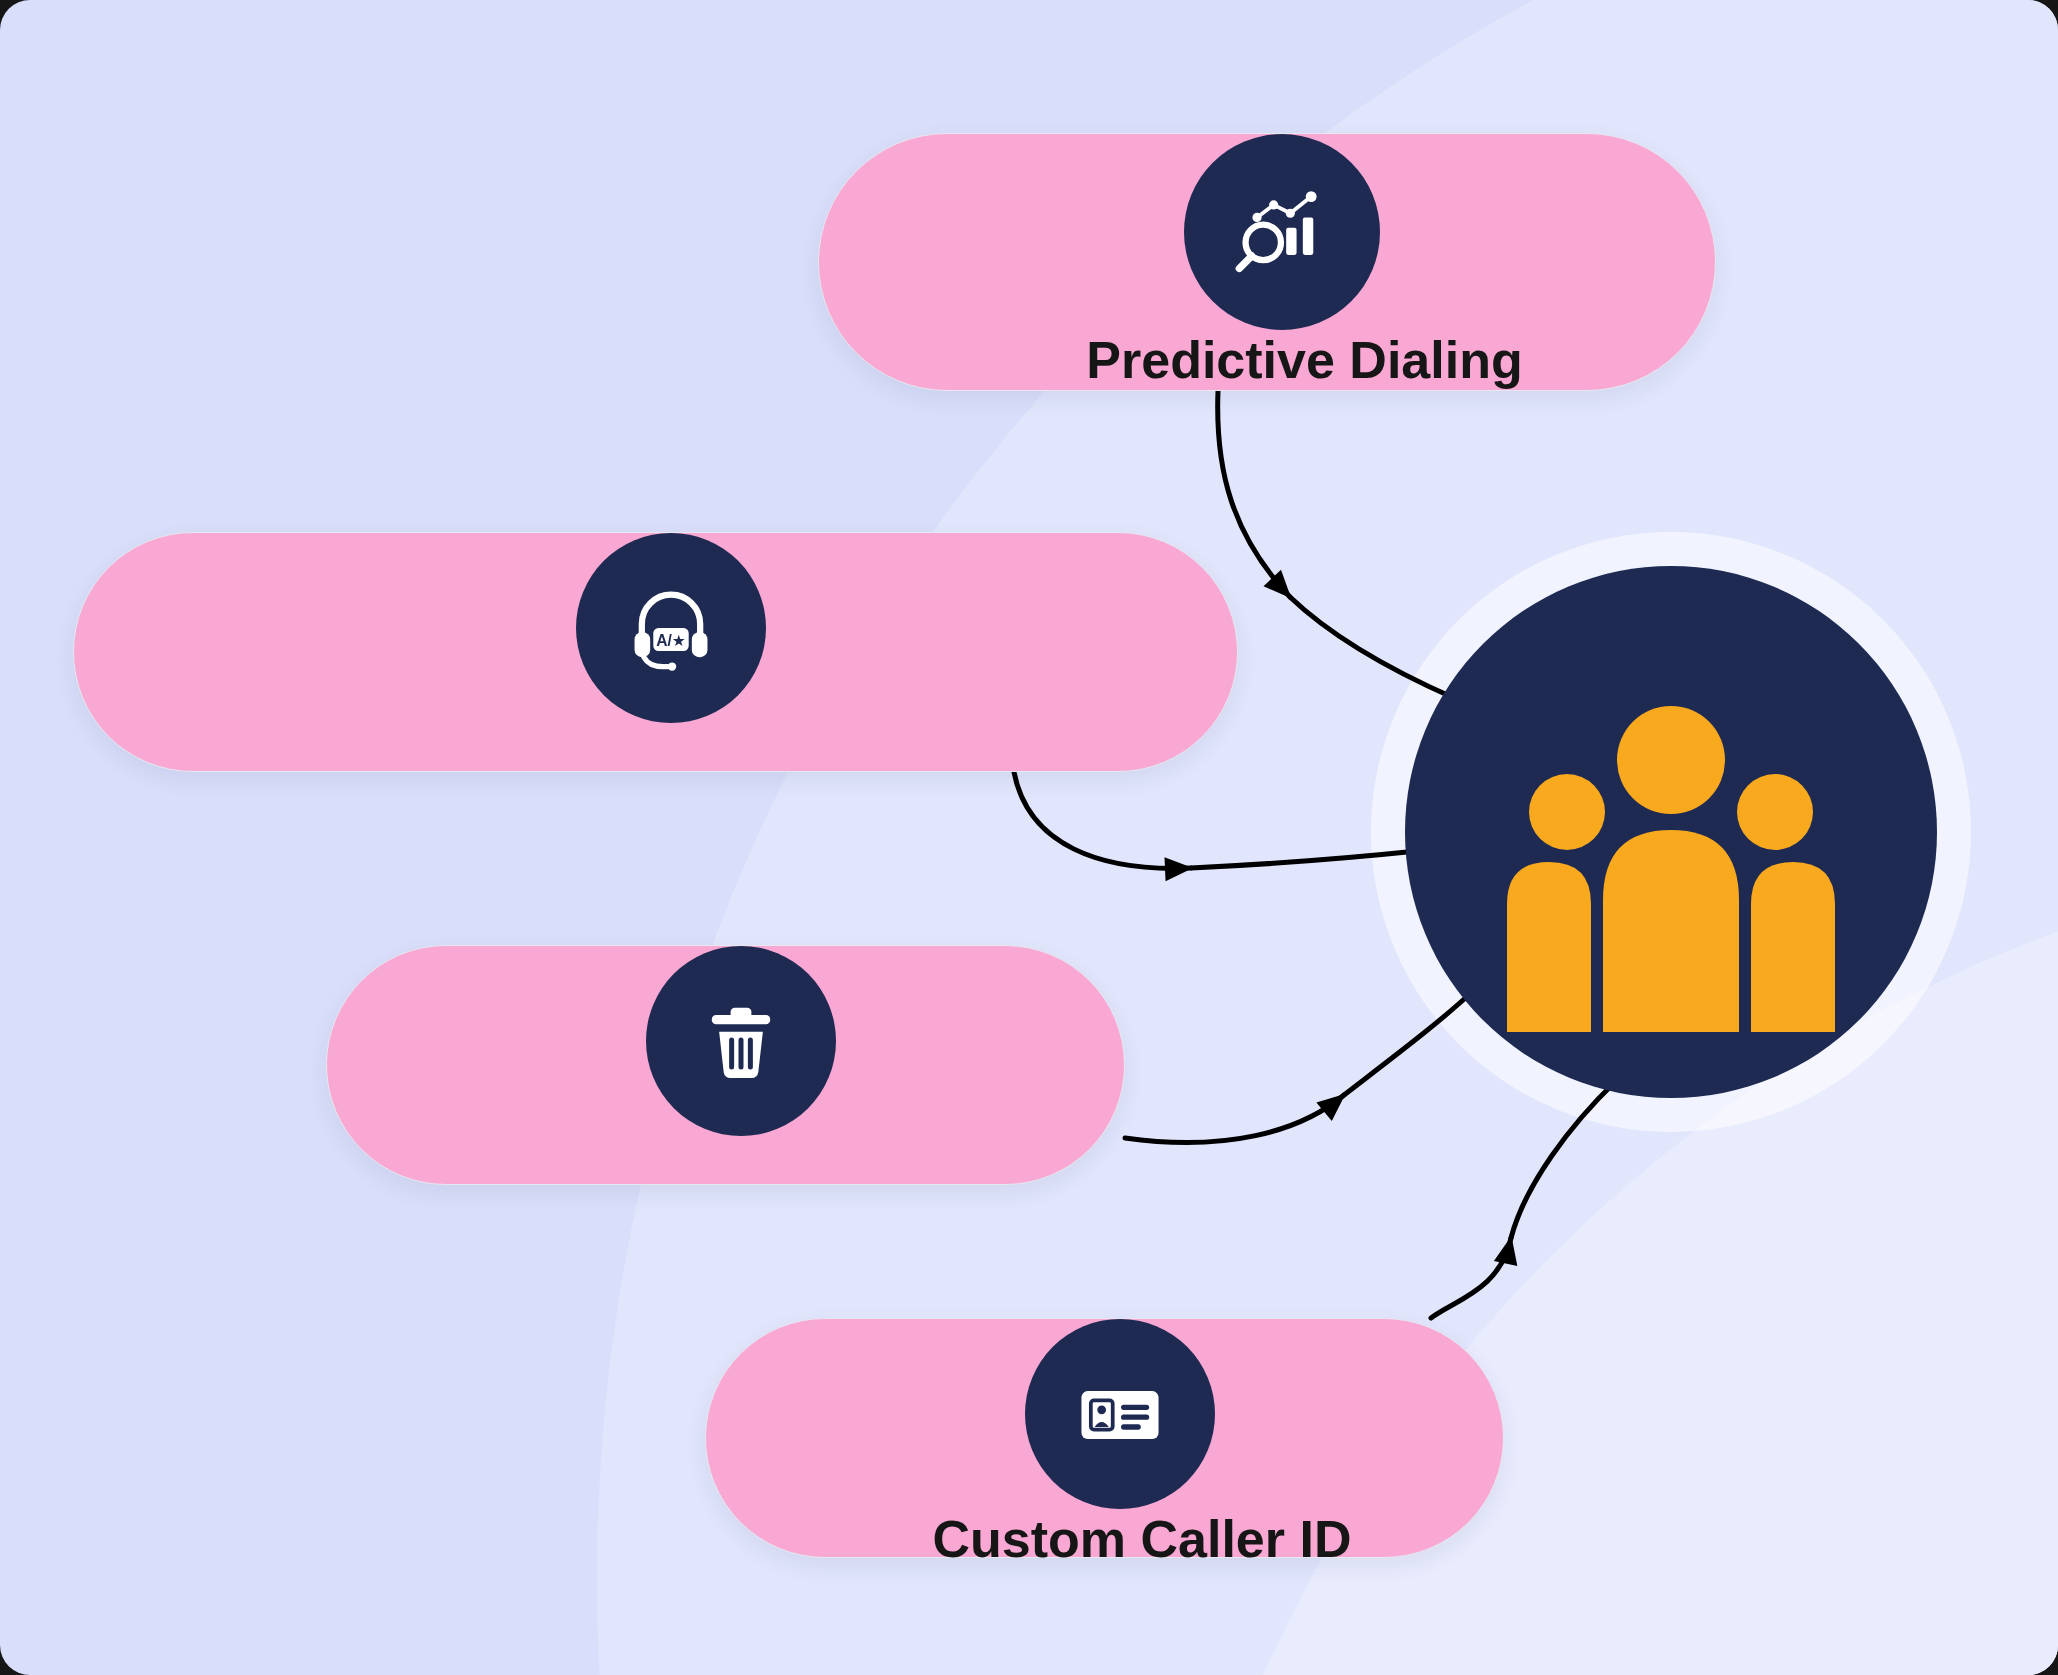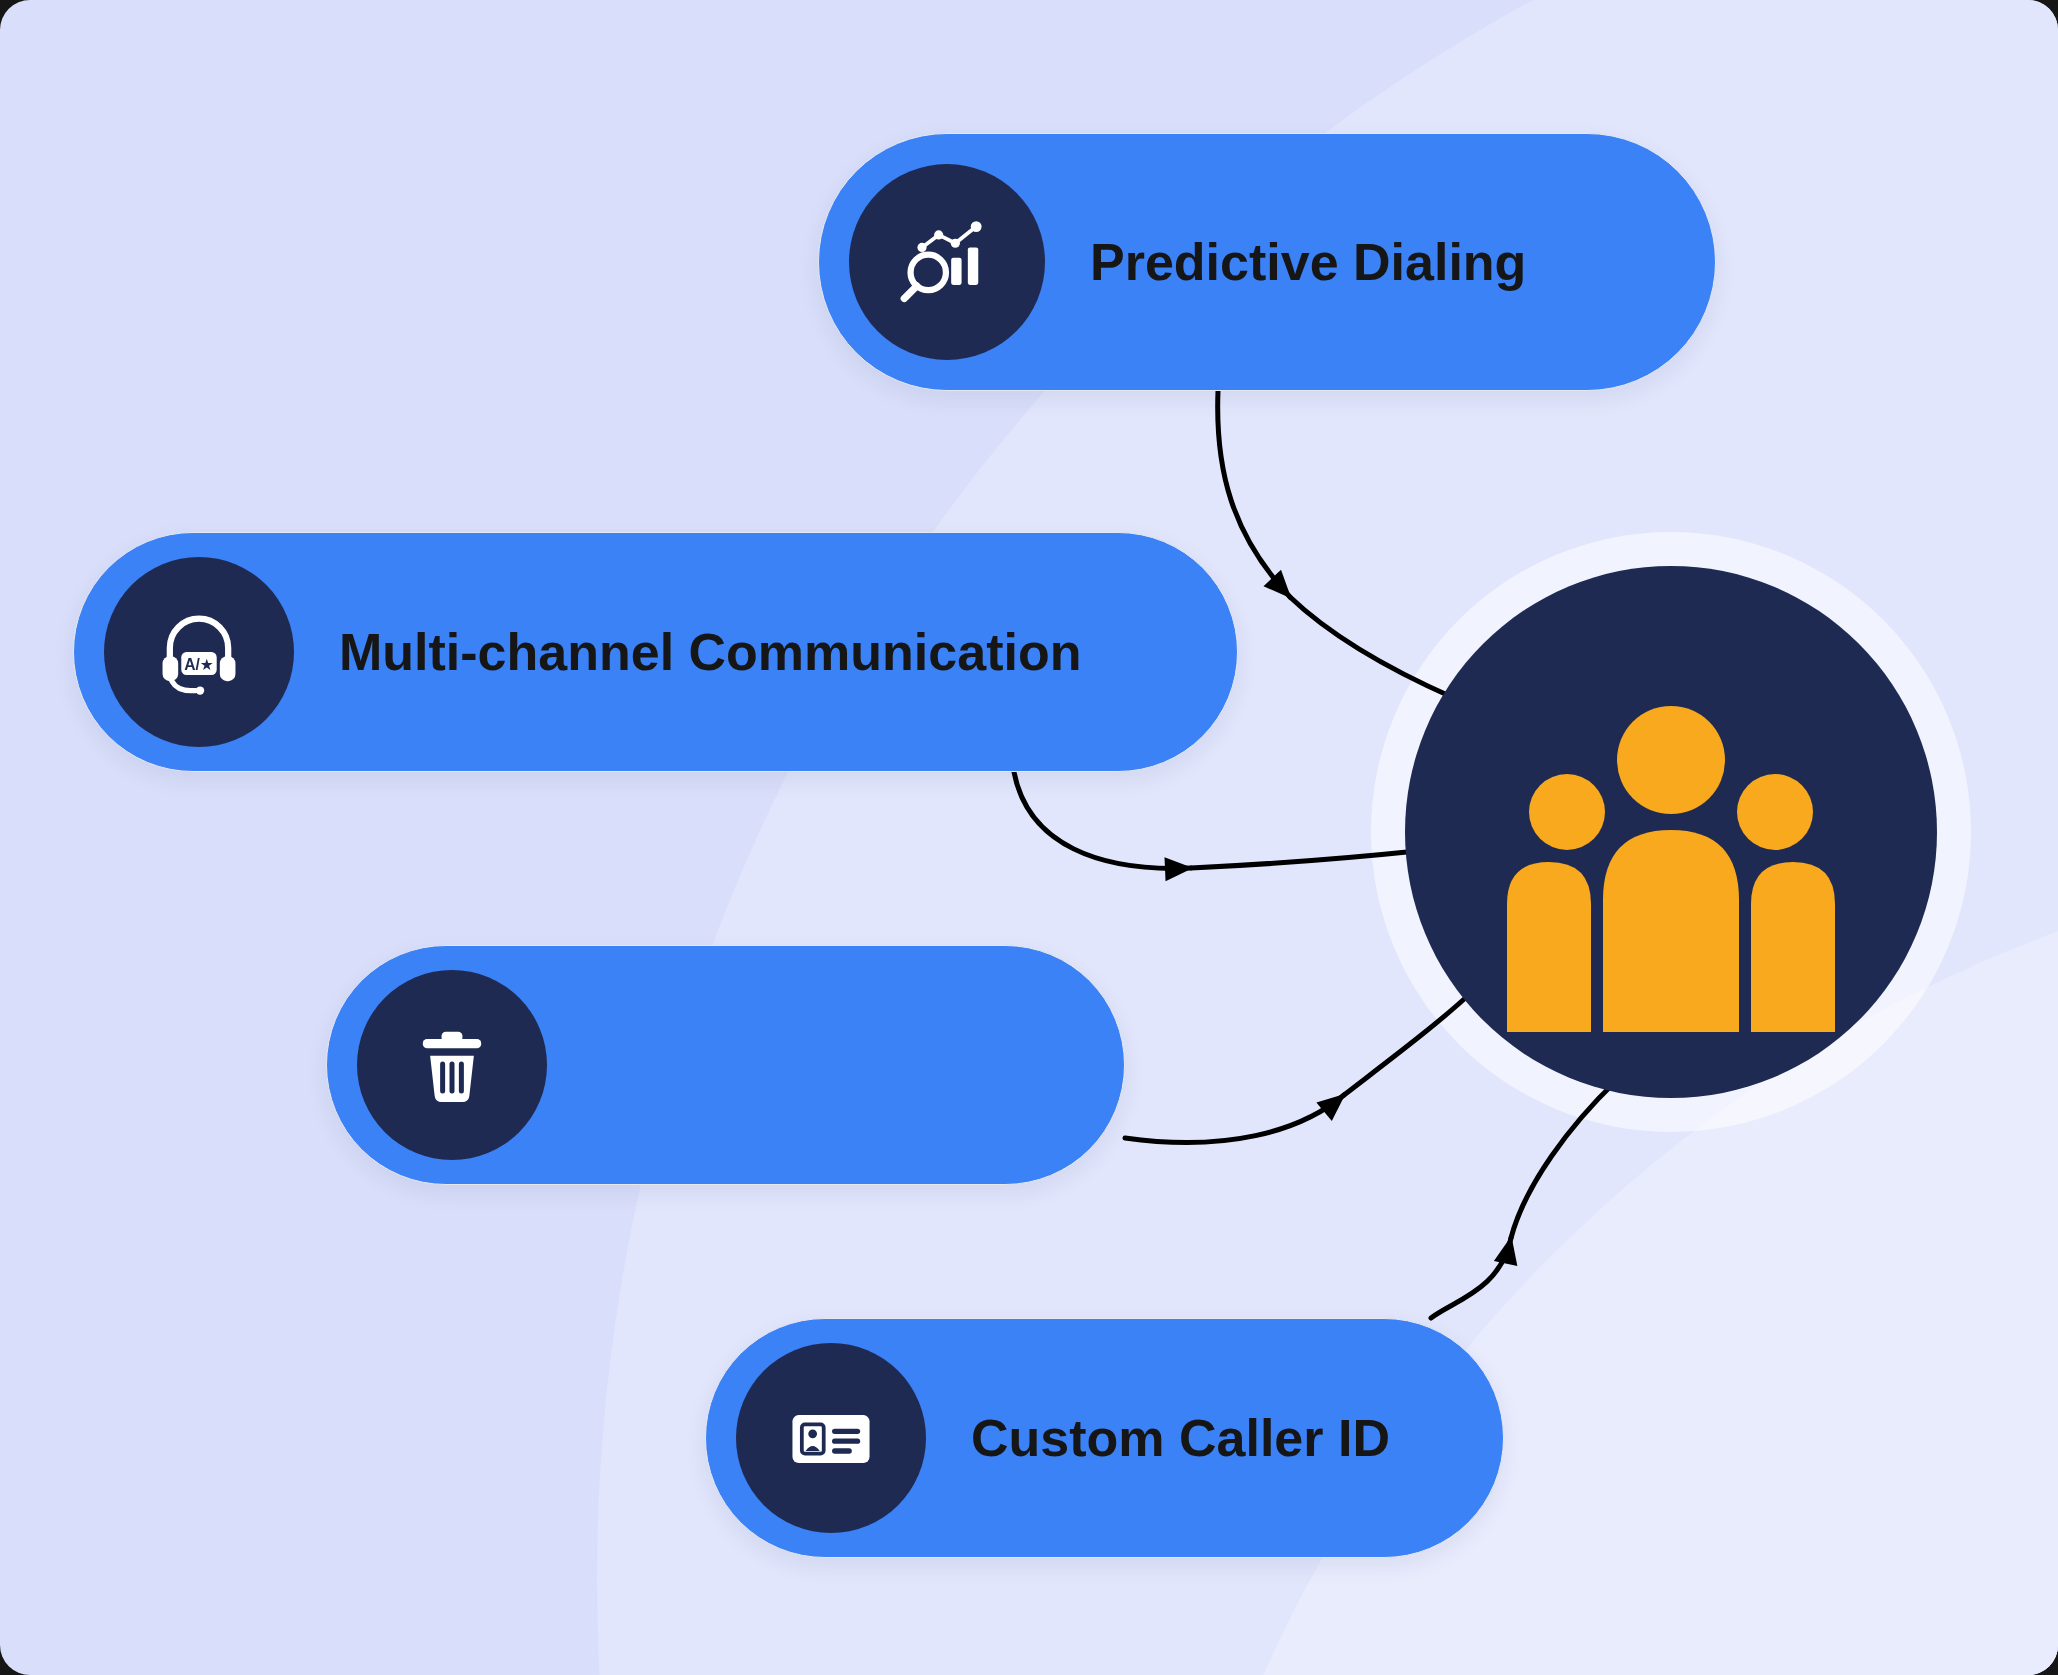--- a/index.html
+++ b/index.html
@@ -35,27 +35,28 @@
   }
   .hub svg.people {
     position: absolute;
     left: 50%; top: 66px;
     transform: translateX(-50%);
     width: 400px; height: 400px;
   }
 
   .pill {
     position: absolute;
-    background: #3b82f6;
+    background: #f9a8d4;
     border: 1px solid #e7e8f0;
     border-radius: 200px;
     display: flex;
     align-items: center;
     padding-left: 30px;
     box-shadow: 0 8px 22px rgba(30, 40, 90, 0.08);
+    flex-direction: column;
   }
   .pill-1 { left: 818px;  top: 133px;  width: 898px;  height: 258px; }
   .pill-2 { left: 73px;   top: 532px;  width: 1165px; height: 240px; }
   .pill-3 { left: 326px;  top: 945px;  width: 799px;  height: 240px; }
   .pill-4 { left: 705px;  top: 1318px; width: 799px;  height: 240px; align-items: center; }
 
   .icon-circle {
     flex: 0 0 auto;
     width: 190px; height: 190px;
     border-radius: 50%;
@@ -140,21 +141,20 @@
       <svg viewBox="0 0 48 48" width="100" height="100">
         <path d="M10 27 V22 a14 14 0 0 1 28 0 V27" stroke="#ffffff" stroke-width="3" fill="none"></path>
         <rect x="6.5" y="26" width="7.5" height="12" rx="3.5" fill="#ffffff"></rect>
         <rect x="34" y="26" width="7.5" height="12" rx="3.5" fill="#ffffff"></rect>
         <path d="M11 38 q2.5 4.5 9 4.5 h2.5" stroke="#ffffff" stroke-width="2.5" fill="none" stroke-linecap="round"></path>
         <circle cx="24.5" cy="42.5" r="2" fill="#ffffff"></circle>
         <rect x="15.5" y="24" width="17" height="11" rx="2.5" fill="#ffffff"></rect>
         <text x="24" y="32.4" text-anchor="middle" font-size="7.5" font-weight="bold" font-family="Liberation Sans, DejaVu Sans, sans-serif" fill="#1e2a52">A/★</text>
       </svg>
     </div>
-    <span class="pill-label">Multi-channel Communication</span>
   </div>
 
   <div class="pill pill-3">
     <div class="icon-circle">
       <svg viewBox="0 0 48 48" width="100" height="100">
         <rect x="19" y="8" width="10" height="5" rx="2" fill="#ffffff"></rect>
         <rect x="10" y="11.5" width="28" height="4.5" rx="2" fill="#ffffff"></rect>
         <path d="M13.5 19.5 h21 l-2.2 19.5 a3.2 3.2 0 0 1 -3.2 2.8 h-10.2 a3.2 3.2 0 0 1 -3.2 -2.8 Z" fill="#ffffff"></path>
         <path d="M19.5 23.5 v13 M24 23.5 v13 M28.5 23.5 v13" stroke="#1e2a52" stroke-width="2.4" stroke-linecap="round" fill="none"></path>
       </svg>

